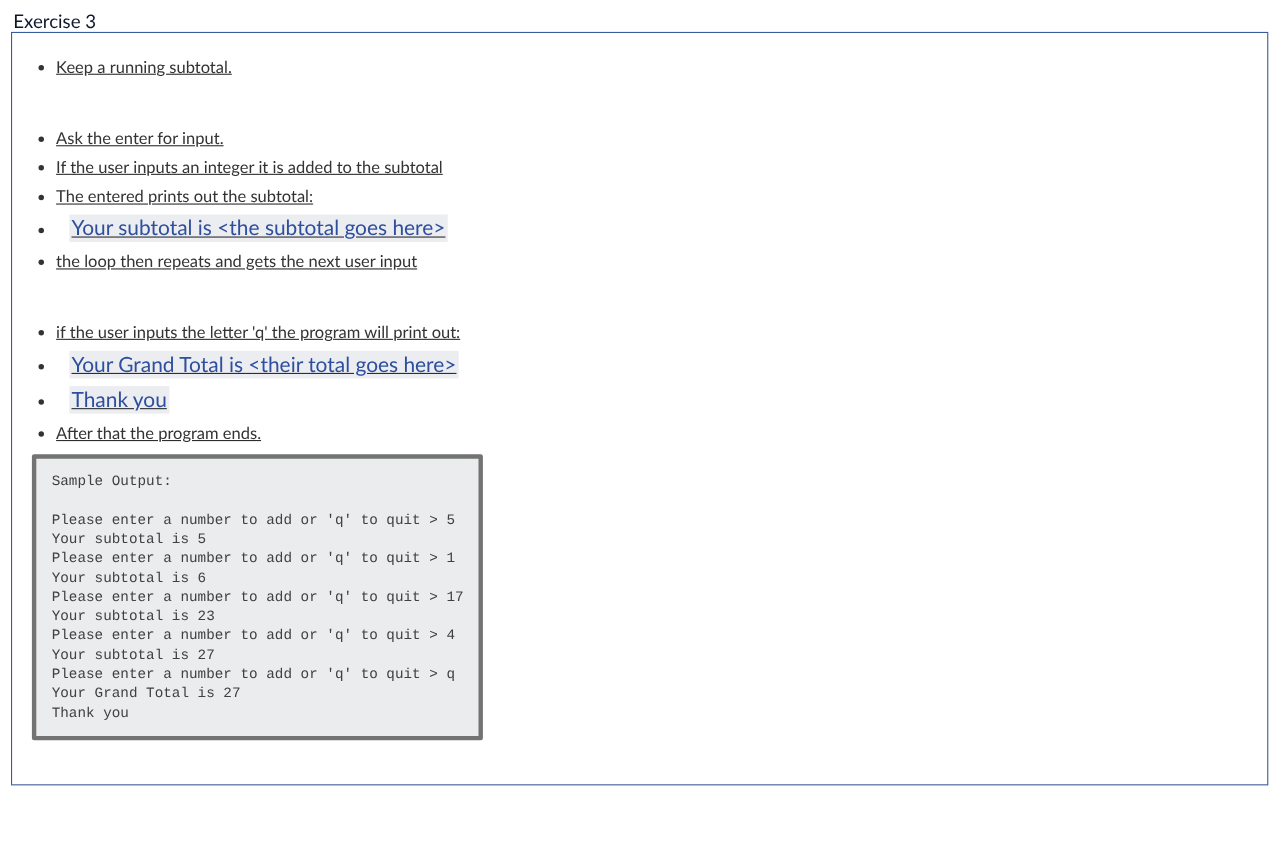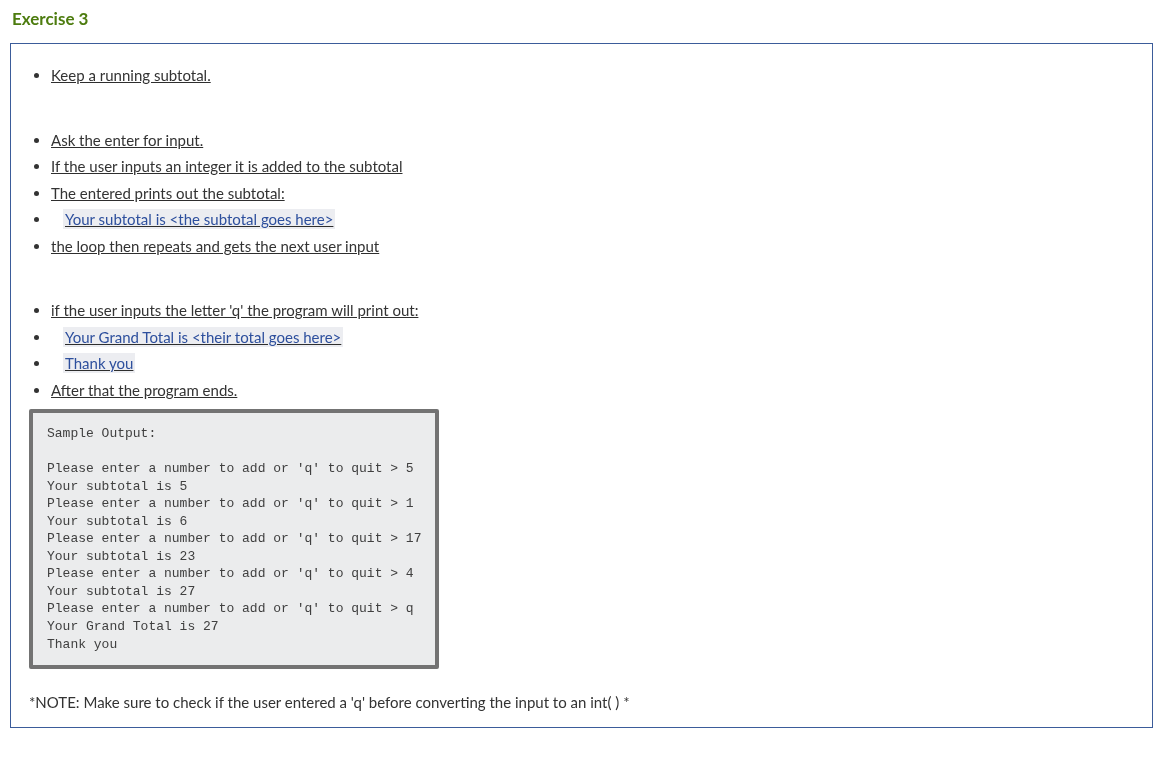--- a/index.html
+++ b/index.html
@@ -6,24 +6,24 @@
     body {
       margin: 0;
       padding: 8px 10px 10px 10px;
       font-family: "Segoe UI", "Lato", "Helvetica Neue", Arial, sans-serif;
       font-size: 15px;
       color: #2e2e2e;
       background: #fff;
       width: 1163px;
     }
     .heading {
-      font-weight: 700;
+      font-weight: 400;
       font-size: 17px;
-      color: #4d7c0f;
-      margin: 0 0 14px 2px;
+      color: #0f172a;
+      margin: 0 0 0 2px;
     }
     .panel {
       border: 1px solid #3b5c9a;
       padding: 16px 18px 16px 18px;
       background: #fff;
     }
     .intro {
       font-weight: 700;
       color: #2e2e2e;
       margin: 0 0 20px 0;
@@ -40,21 +40,21 @@
       color: #333;
       margin: 4px 0;
       font-size: 15px;
       line-height: 1.5;
     }
     .bullet-text { color: #333; }
     .hl {
       background: #ecedf1;
       color: #2d4f9d;
       padding: 1px 2px;
-      font-size: 15px;
+      font-size: 19px;
       text-align: right;
     }
     .codebox {
       background: #ebeced;
       border: 4px solid #737373;
       border-radius: 2px;
       padding: 12px 14px;
       font-family: Consolas, "Menlo", "Courier New", monospace;
       font-size: 13px;
       color: #404040;
@@ -102,15 +102,14 @@
 Please enter a number to add or 'q' to quit &gt; 1
 Your subtotal is 6
 Please enter a number to add or 'q' to quit &gt; 17
 Your subtotal is 23
 Please enter a number to add or 'q' to quit &gt; 4
 Your subtotal is 27
 Please enter a number to add or 'q' to quit &gt; q
 Your Grand Total is 27
 Thank you</div>
 
-  <p class="note">*NOTE: Make sure to check if the user entered a 'q' before converting the input to an int( ) *</p>
 
 </div>
 
 </body></html>

